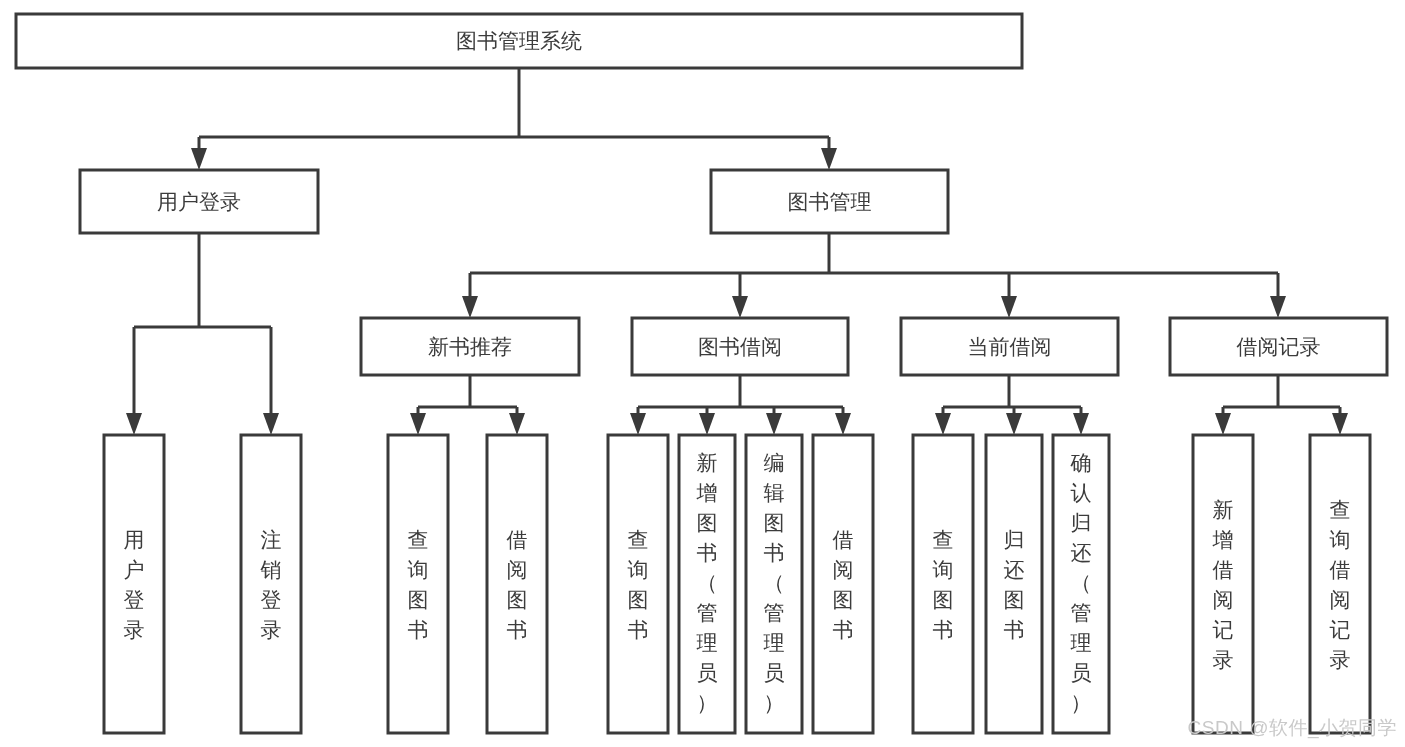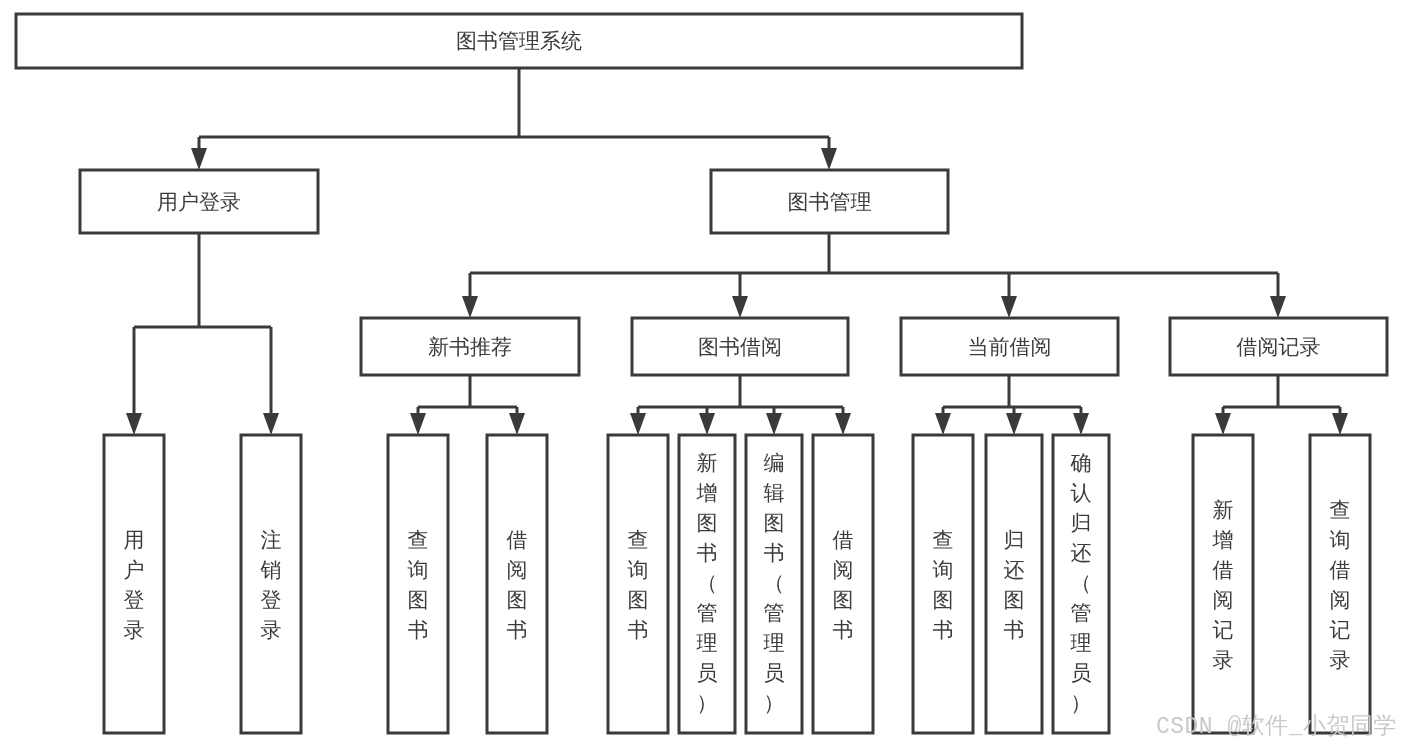--- a/index.html
+++ b/index.html
@@ -53,22 +53,22 @@
     stroke-linecap: butt;
   }
   .arrow-head {
     fill: #3a3a3a;
     stroke: none;
   }
   .watermark-text {
     position: absolute;
     right: 8px;
     bottom: 6px;
-    font-family: Liberation Mono, monospace;
-    font-size: 23px;
+    font-family: Liberation Sans, sans-serif;
+    font-size: 19px;
     color: #c9c9c9;
     white-space: nowrap;
     letter-spacing: 0.5px;
     user-select: none;
   }
 </style>
 </head>
 <body>
 
 <div id="diagram-root">

